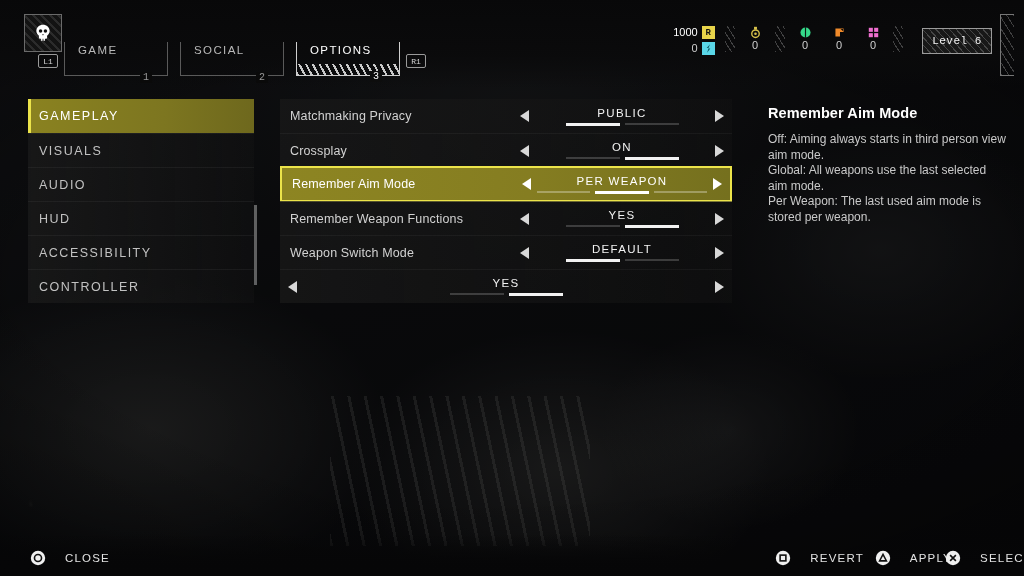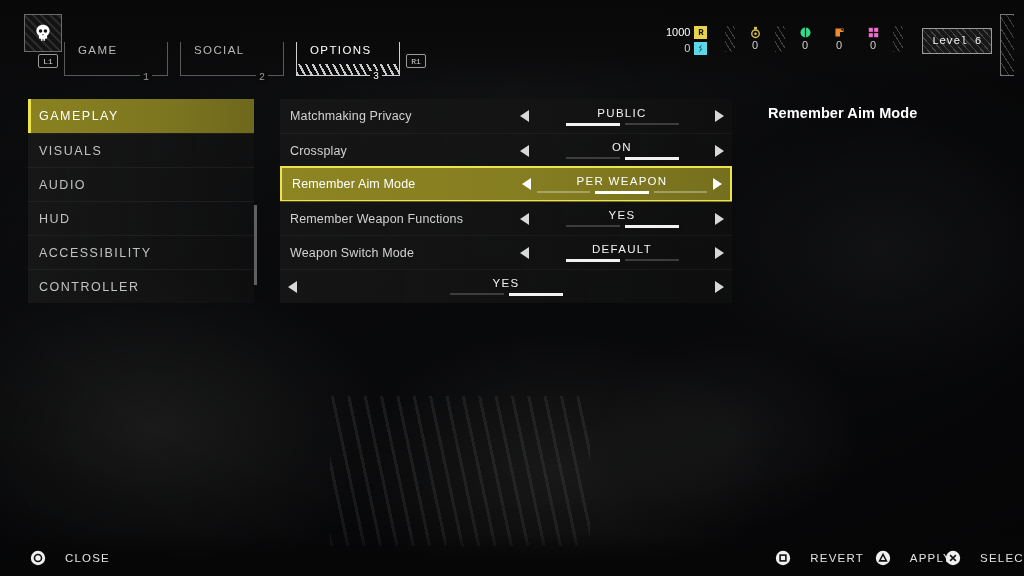--- a/index.html
+++ b/index.html
@@ -62,21 +62,21 @@
     background:#0a0a0a; padding:0 3px; font-family:"Liberation Mono", monospace; }
   .tab.active .lbl { color:#fff; }
   .tab.active .frame { border-color:#cfcfcf; }
   .tab.active .hatch { position:absolute; left:1px; right:1px; bottom:1px; height:11px;
     background-image:repeating-linear-gradient(62deg, rgba(235,235,235,.85) 0 2px, rgba(0,0,0,0) 2px 6px); }
   .tab.active .num { color:#fff; background:#0d0d0d; bottom:-6px; right:18px; z-index:2; }
 
   
   #res { position:absolute; right:118px; top:26px; display:flex; align-items:flex-start; gap:0; }
   .res-col { display:flex; flex-direction:column; align-items:center; width:34px; }
-  .res-col.wide { width:56px; flex-direction:row; align-items:flex-start; gap:4px; }
+  .res-col.wide { width:56px; flex-direction:row; align-items:flex-start; gap:4px;justify-content:center; }
   .res-stack { display:flex; flex-direction:column; align-items:flex-end; gap:3px; }
   .res-ico-stack { display:flex; flex-direction:column; gap:3px; }
   .rnum { font-size:11px; color:#cfcfcf; font-family:"Liberation Sans", sans-serif; line-height:13px; }
   .rnum.big { color:#fff; }
   .badge { width:13px; height:13px; display:flex; align-items:center; justify-content:center;
     font-size:9px; font-weight:bold; font-family:"Liberation Mono", monospace; color:#111; }
   .badge.req { background:#e8d44a; }
   .badge.sam { background:#5ad7e8; }
   .sep { width:10px; height:26px; margin:0 3px;
     background-image:repeating-linear-gradient(58deg, rgba(170,170,170,.35) 0 1px, rgba(0,0,0,0) 1px 5px); }
@@ -366,20 +366,21 @@
           </div>
       </div>
       <div class="arrow r"></div>
     </div>
   </div>
 
 </div>
 
 <div id="desc">
   <h2>Remember Aim Mode</h2>
+  <p>Off: Aiming always starts in third person view aim mode.<br>Global: All weapons use the last selected aim mode.<br>Per Weapon: The last used aim mode is stored per weapon.</p>
 </div>
 
 <div id="bottom">
 
   <div class="hint" style="left:30px;">
     <svg class="gly" viewBox="0 0 20 20">
       <circle cx="10" cy="10" r="9" fill="#f0f0f0"></circle>
       <circle cx="10" cy="10" r="4.4" fill="none" stroke="#111" stroke-width="2"></circle>
     </svg>
     <span class="txt">CLOSE</span>

